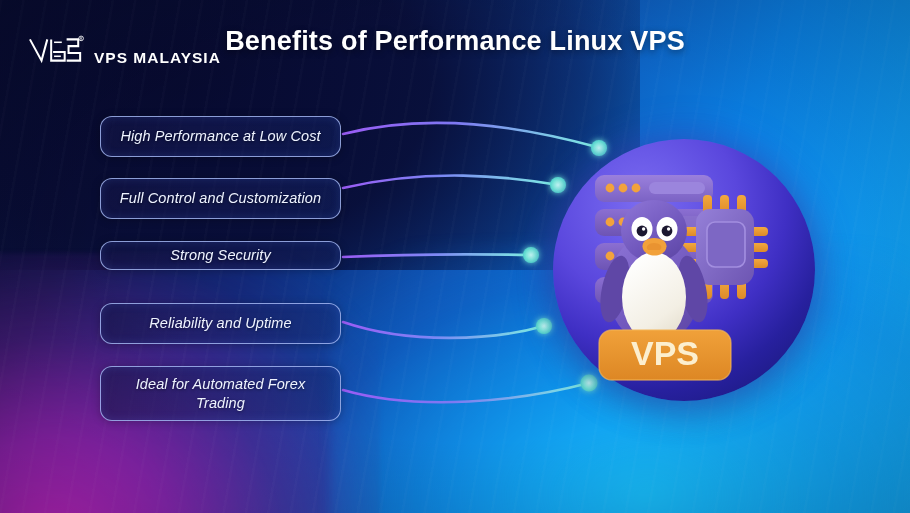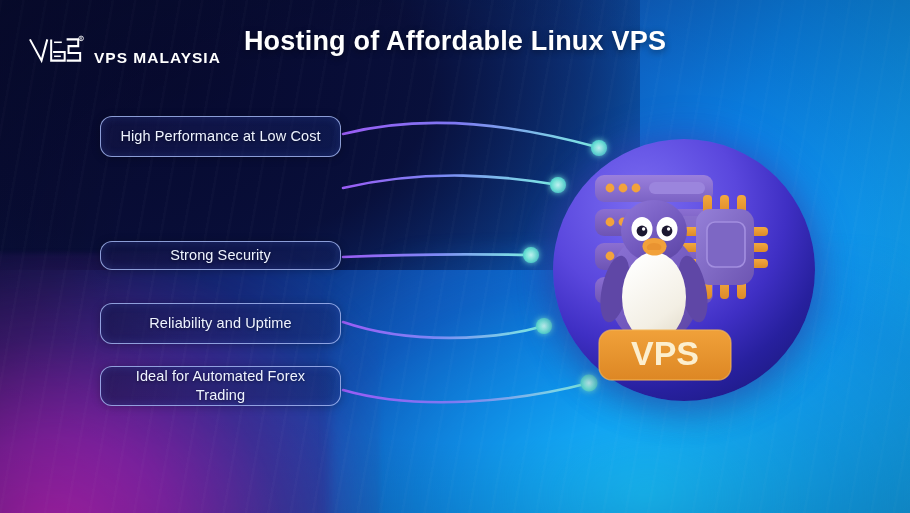--- a/index.html
+++ b/index.html
@@ -107,34 +107,35 @@
     border:1.4px solid rgba(175,196,255,0.78);
     border-radius:12px;
     background:linear-gradient(100deg,
       rgba(20,22,72,0.62) 0%,
       rgba(24,30,92,0.50) 45%,
       rgba(22,40,108,0.42) 100%);
     box-shadow:0 0 10px rgba(90,130,255,0.17) inset,
                0 1px 8px rgba(0,0,0,.25);
     display:flex; align-items:center; justify-content:center;
     padding:6px 12px;
+    font-style:italic;
   }
   .box-label {
     color:#eef3ff;
     font-size:14.5px;
     line-height:1.28;
     text-align:center;
     letter-spacing:.1px;
     text-shadow:0 1px 3px rgba(0,0,0,.45);
   }
   #box-0 { top:116px; height:41px; }
   #box-1 { top:178px; height:41px; }
   #box-2 { top:241px; height:29px; }
   #box-3 { top:303px; height:41px; }
-  #box-4 { top:366px; height:40px; }
+  #box-4 { top:366px; height:55px; }
 
   
   .connectors {
     position:absolute; left:0; top:0;
     width:910px; height:513px;
     pointer-events:none;
   }
 
   
   .orb {
@@ -184,21 +185,21 @@
         <path d="M40 6 L52 6 L52 13 L42 13 L42 20 L54 20 L54 28 L40 28"></path>
         <path d="M27 9 L35 9" stroke-width="1.6"></path>
         <path d="M27 23.5 L34 23.5" stroke-width="1.6"></path>
       </g>
       <circle cx="55" cy="5" r="2.4" fill="none" stroke="#ffffff" stroke-width="0.9"></circle>
       <text x="55" y="6.7" font-size="3.4" fill="#ffffff" text-anchor="middle" font-family="Liberation Sans, sans-serif">R</text>
     </svg>
     <span class="logo-text">VPS MALAYSIA</span>
   </div>
 
-  <div class="title">Hosting of Affordable Linux VPS</div>
+  <div class="title">Benefits of Performance Linux VPS</div>
 
   <svg class="connectors" viewBox="0 0 910 513">
     <defs>
       <linearGradient id="lg0" x1="0" y1="0" x2="1" y2="0">
         <stop offset="0%" stop-color="#9a5cf5"></stop>
         <stop offset="45%" stop-color="#7d79f2"></stop>
         <stop offset="100%" stop-color="#7ef0e2"></stop>
       </linearGradient>
       <linearGradient id="lg1" x1="0" y1="0" x2="1" y2="0">
         <stop offset="0%" stop-color="#9a5cf5"></stop>
@@ -339,20 +340,23 @@
     <g>
       <rect x="46" y="191" width="132" height="50" rx="13" fill="url(#plate)"></rect>
       <rect x="46" y="191" width="132" height="50" rx="13" fill="none" stroke="#f6b757" stroke-width="1.4" opacity=".65"></rect>
       <text x="112" y="226" text-anchor="middle" font-family="Liberation Sans, sans-serif" font-size="34" font-weight="700" fill="#fcefcf">VPS</text>
     </g>
   </svg>
 
   <div class="box" id="box-0">
     <span class="box-label">High Performance at Low Cost</span>
   </div>
+  <div class="box" id="box-1">
+    <span class="box-label">Full Control and Customization</span>
+  </div>
   <div class="box" id="box-2">
     <span class="box-label">Strong Security</span>
   </div>
   <div class="box" id="box-3">
     <span class="box-label">Reliability and Uptime</span>
   </div>
   <div class="box" id="box-4">
     <span class="box-label">Ideal for Automated Forex Trading</span>
   </div>
 

